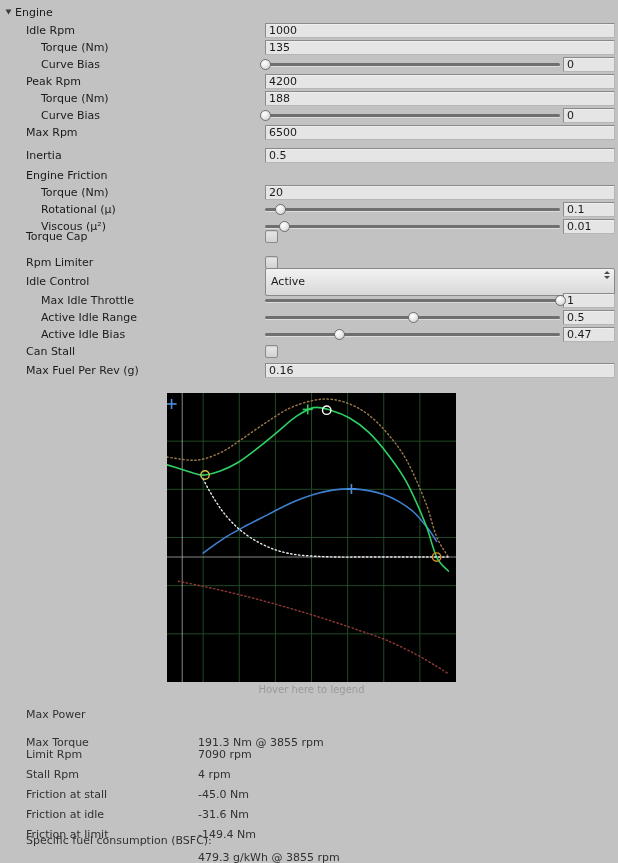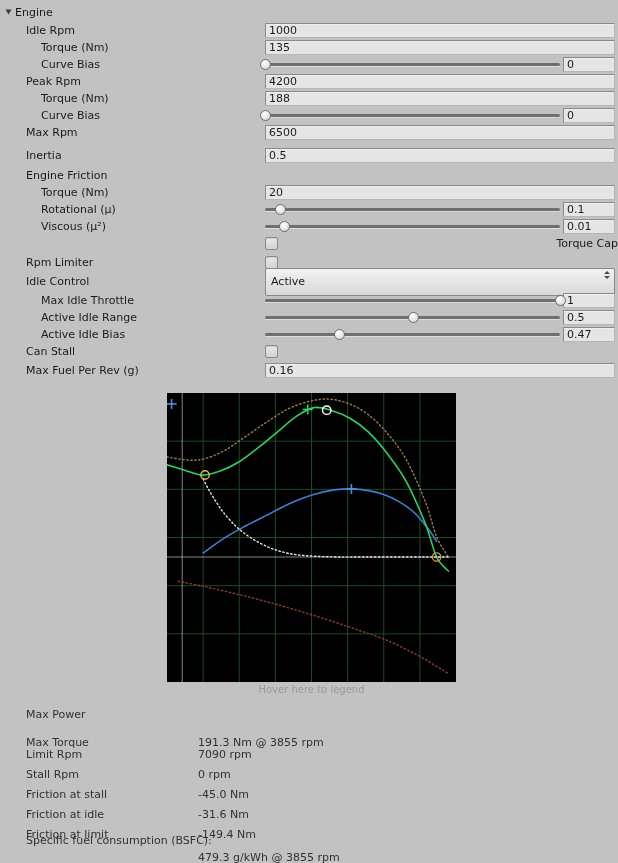--- a/index.html
+++ b/index.html
@@ -197,21 +197,21 @@
       <div class="row" style="top: 218px;">
         <div class="lbl ind2">Viscous (µ²)</div>
         <div class="ctrl">
           <div class="slider">
             <div class="track"></div>
             <div class="thumb" style="left: 6.5%;"></div>
           </div>
           <div class="field num slider-num">0.01</div>
         </div>
       </div>
-      <div class="row" style="top: 235px; justify-content: flex-end;">
+      <div class="row" style="top: 228px;">
         <div class="lbl ind1">Torque Cap</div>
         <div class="ctrl">
           <div class="checkbox"></div>
         </div>
       </div>
       <div class="row" style="top: 254px;">
         <div class="lbl ind1">Rpm Limiter</div>
         <div class="ctrl">
           <div class="checkbox"></div>
         </div>
@@ -323,21 +323,21 @@
       <div class="stat-row" style="top: 706px; margin-top: 28px;">
         <div class="stat-key">Max Torque</div>
         <div class="stat-val">191.3 Nm @ 3855 rpm</div>
       </div>
       <div class="stat-row" style="top: 746px;">
         <div class="stat-key">Limit Rpm</div>
         <div class="stat-val">7090 rpm</div>
       </div>
       <div class="stat-row" style="top: 766px;">
         <div class="stat-key">Stall Rpm</div>
-        <div class="stat-val">0 rpm</div>
+        <div class="stat-val">4 rpm</div>
       </div>
       <div class="stat-row" style="top: 786px;">
         <div class="stat-key">Friction at stall</div>
         <div class="stat-val">-45.0 Nm</div>
       </div>
       <div class="stat-row" style="top: 806px;">
         <div class="stat-key">Friction at idle</div>
         <div class="stat-val">-31.6 Nm</div>
       </div>
       <div class="stat-row" style="top: 826px;">

